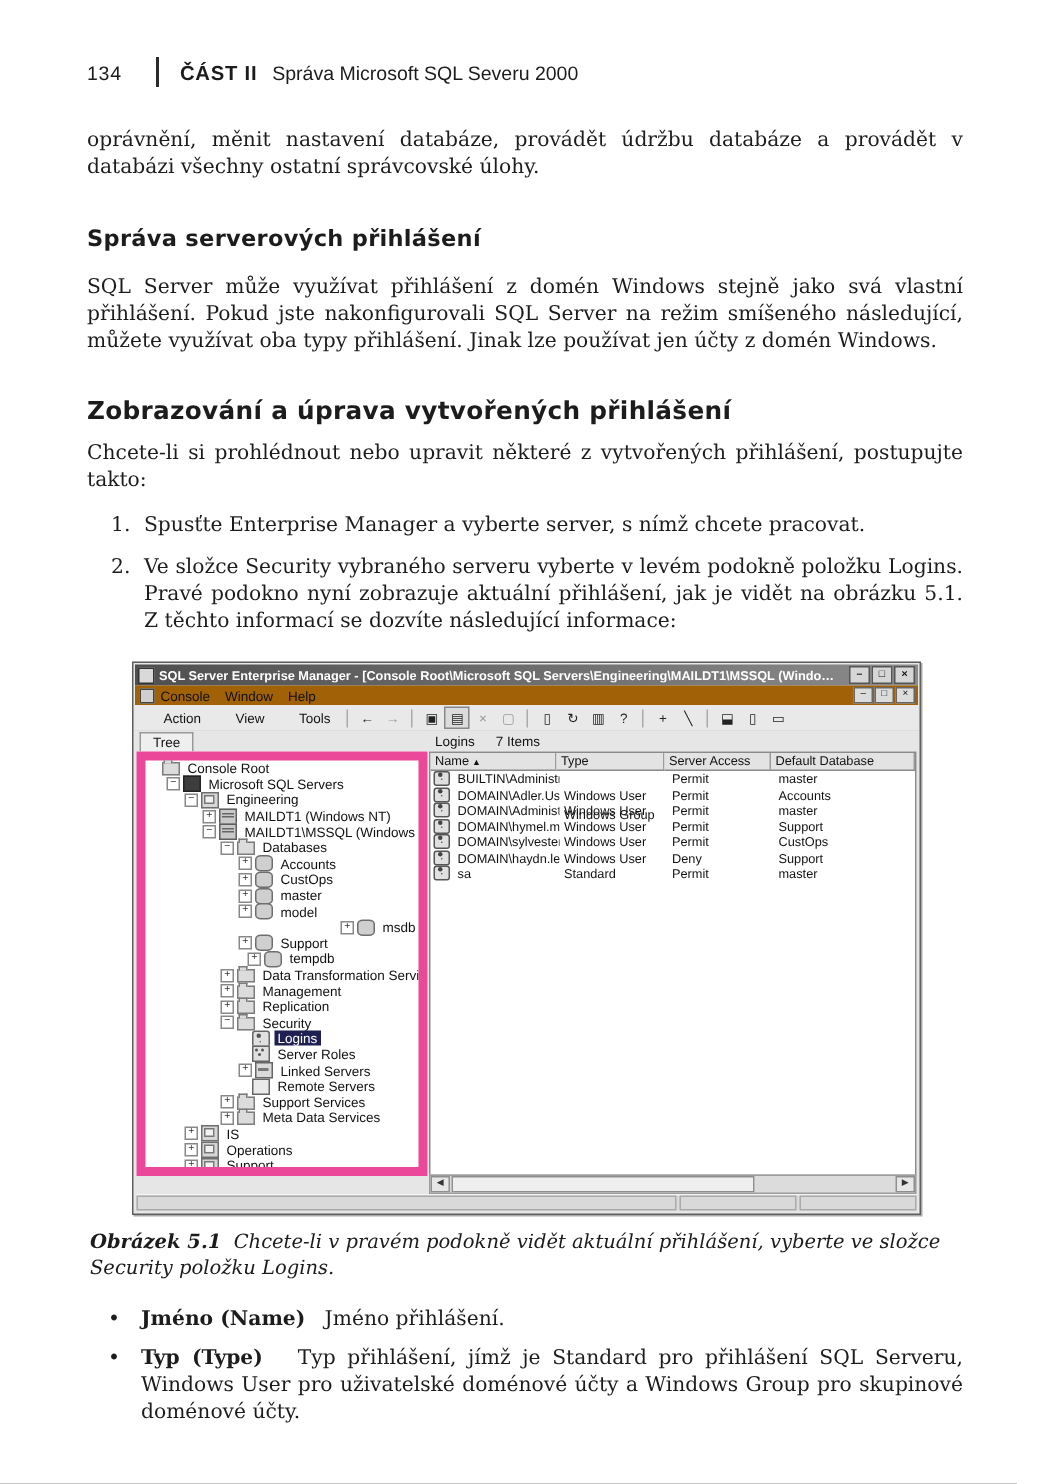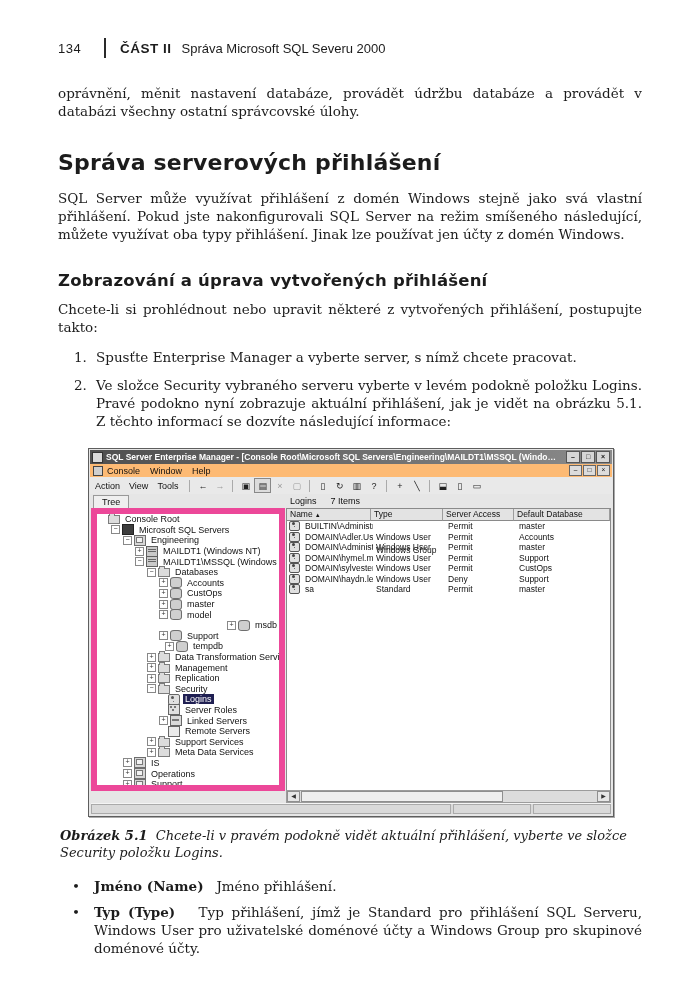--- a/index.html
+++ b/index.html
@@ -10,21 +10,21 @@
   
   .runhead{display:flex;align-items:center;font-family:"Liberation Sans", sans-serif;font-size:13px;}
   .runhead .pageno{width:46px;font-size:13px;letter-spacing:.5px;}
   .runhead .bar{width:2px;height:20px;background:#2a2a2a;margin:0 14px 0 0;}
   .runhead .part{font-weight:bold;letter-spacing:.5px;margin-right:10px;font-size:13.5px;}
   .runhead .ptitle{font-size:13px;}
 
   
   p.body{font-size:13.5px;line-height:18px;text-align:justify;margin:0;}
   .indent1{margin-left:27px;}
-  h1.h1{font-family:"DejaVu Sans", sans-serif;font-weight:bold;font-size:22px;margin:30px 0 14px 0;letter-spacing:.2px;}
+  h1.h1{font-family:"DejaVu Sans", sans-serif;font-weight:bold;font-size:15px;margin:30px 0 14px 0;letter-spacing:.2px;}
   h2.h2{font-family:"DejaVu Sans", sans-serif;font-weight:bold;font-size:16.5px;margin:28px 0 10px 0;letter-spacing:.2px;}
   ol.steps{margin:12px 0 0 0;padding:0;list-style:none;}
   ol.steps li{display:flex;margin:0 0 10px 0;font-size:13.5px;line-height:18px;}
   ol.steps .num{width:22px;flex:0 0 22px;text-align:left;padding-left:16px;box-sizing:content-box;}
   ol.steps .stext{flex:1;text-align:justify;}
 
   
   .caption{margin:10px 0 0 2px;font-size:13px;line-height:17px;font-style:italic;}
   .caption b{font-weight:bold;}
   ul.defs{margin:16px 0 0 0;padding:0;list-style:none;}
@@ -39,30 +39,30 @@
         font-family:"Liberation Sans", sans-serif;font-size:9px;color:#111;}
   .em-title{position:absolute;left:1px;right:1px;top:1px;height:14px;
             background:linear-gradient(90deg,#4f4f4f,#8b8b8b);color:#fff;
             display:flex;align-items:center;font-size:8.5px;font-weight:bold;
             padding:0 2px;white-space:nowrap;overflow:hidden;}
   .em-title .appicon{width:9px;height:9px;background:#d9d9d9;border:1px solid #333;margin-right:3px;flex:0 0 9px;}
   .em-title .ttext{flex:1;overflow:hidden;text-overflow:ellipsis;}
   .winbtns{display:flex;gap:1px;margin-left:4px;}
   .wbtn{width:12px;height:10px;background:#d6d6d6;border:1px solid #555;
         color:#111;font-size:7px;line-height:9px;text-align:center;font-weight:bold;}
-  .em-menu{position:absolute;left:1px;right:1px;top:15px;height:13px;background:#fdba74;
+  .em-menu{position:absolute;left:1px;right:1px;top:15px;height:13px;background:#a16207;
            border-bottom:1px solid #b5b5b5;display:flex;align-items:center;padding:0 2px;font-size:9px;}
   .em-menu .menuicon{width:8px;height:8px;border:1px solid #444;background:#cfcfcf;margin:0 4px 0 1px;}
   .em-menu .mitem{margin-right:10px;}
   .em-menu .spring{flex:1;}
   .mdibtn{width:11px;height:9px;background:#dcdcdc;border:1px solid #666;color:#111;
           font-size:6.5px;line-height:8px;text-align:center;margin-left:1px;}
   .em-toolbar{position:absolute;left:1px;right:1px;top:28px;height:17px;background:#e9e9e9;
               border-bottom:1px solid #a8a8a8;display:flex;align-items:center;padding:0 3px;font-size:9px;}
-  .em-toolbar .tmenu{margin:0 7px 0 2px;}
+  .em-toolbar .tmenu{margin:0 7px 0 16px;}
   .tsep{width:1px;height:12px;background:#aaa;margin:0 4px;}
   .tbtn{width:15px;height:13px;display:flex;align-items:center;justify-content:center;
         font-size:9px;color:#222;border:1px solid transparent;}
   .tbtn.dim{color:#9a9a9a;}
   .tbtn.pressed{border:1px solid #888;background:#dcdcdc;}
 
   .em-body{position:absolute;left:1px;right:1px;top:45px;bottom:25px;background:#e6e6e6;}
   .pane-left{position:absolute;left:1px;top:0;width:194px;bottom:0;display:flex;flex-direction:column;}
   .tabbar{height:14px;background:#e6e6e6;display:flex;align-items:flex-end;padding-left:2px;}
   .tab{border:1px solid #999;border-bottom:none;background:#efefef;padding:0 8px;height:12px;

